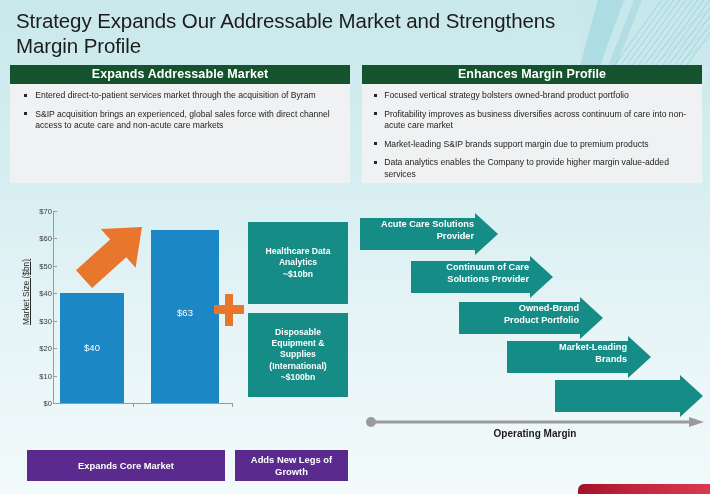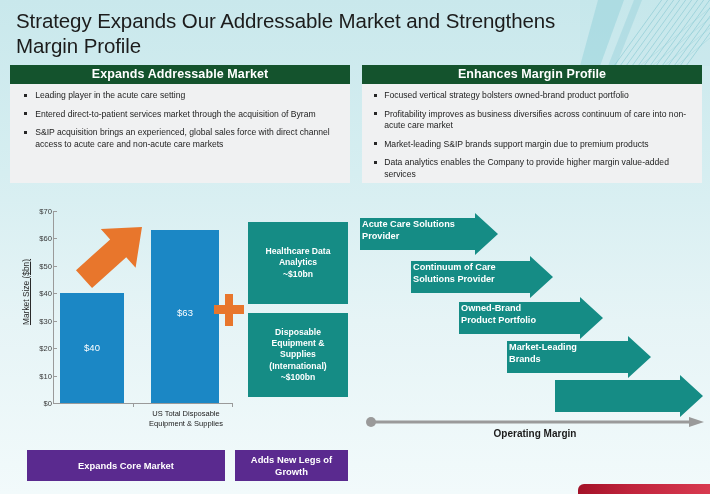--- a/index.html
+++ b/index.html
@@ -84,21 +84,21 @@
     text-align: center; padding: 2px;
   }
   #teal-top { left: 248px; top: 222px; width: 100px; height: 82px; }
   #teal-bot { left: 248px; top: 313px; width: 100px; height: 84px; }
 
   
   #chevrons { position: absolute; left: 360px; top: 205px; width: 350px; height: 215px; }
   .chev { position: absolute; }
   .chev-label {
     position: absolute; color: #ffffff; font-weight: bold;
-    font-size: 9.2px; line-height: 11.8px; text-align: left;
+    font-size: 9.2px; line-height: 11.8px; text-align: right;
   }
 
   
   #opaxis { position: absolute; left: 366px; top: 414px; width: 338px; height: 12px; }
   #oplabel {
     position: absolute; left: 366px; top: 428px; width: 338px; text-align: center;
     font-size: 10px; font-weight: bold; color: #1c1c1c;
   }
 
   
@@ -156,24 +156,20 @@
   </svg>
 </div>
 
 <div id="title">Strategy Expands Our Addressable Market and Strengthens Margin Profile</div>
 
 <div class="panel" id="panel-left">
   <div class="panel-header">Expands Addressable Market</div>
   <div class="bullets">
     <div class="bullet">
       <span class="sq"></span>
-      <span class="tx">Leading player in the acute care setting</span>
-    </div>
-    <div class="bullet">
-      <span class="sq"></span>
       <span class="tx">Entered direct-to-patient services market through the acquisition of Byram</span>
     </div>
     <div class="bullet">
       <span class="sq"></span>
       <span class="tx">S&amp;IP acquisition brings an experienced, global sales force with direct channel access to acute care and non-acute care markets</span>
     </div>
   </div>
 </div>
 
 <div class="panel" id="panel-right">
@@ -232,21 +228,20 @@
   <div class="barval" style="left:147px; top:104px;">$63</div>
 
   <div id="uparrow">
     <svg width="90" height="80" viewBox="0 0 90 80" xmlns="http://www.w3.org/2000/svg">
       <g transform="rotate(-42 45 40)">
         <path d="M6 28 L52 28 L52 14 L84 40 L52 66 L52 52 L6 52 Z" fill="#e8762c"></path>
       </g>
     </svg>
   </div>
 
-  <div class="xcat" style="left:132px;">US Total Disposable Equipment &amp; Supplies</div>
 </div>
 
 <div id="plus">
   <svg width="30" height="32" viewBox="0 0 30 32" xmlns="http://www.w3.org/2000/svg">
     <path d="M11 0 H19 V11 H30 V20 H19 V32 H11 V20 H0 V11 H11 Z" fill="#e8762c"></path>
   </svg>
 </div>
 
 <div class="tealbox" id="teal-top">
   <div>

